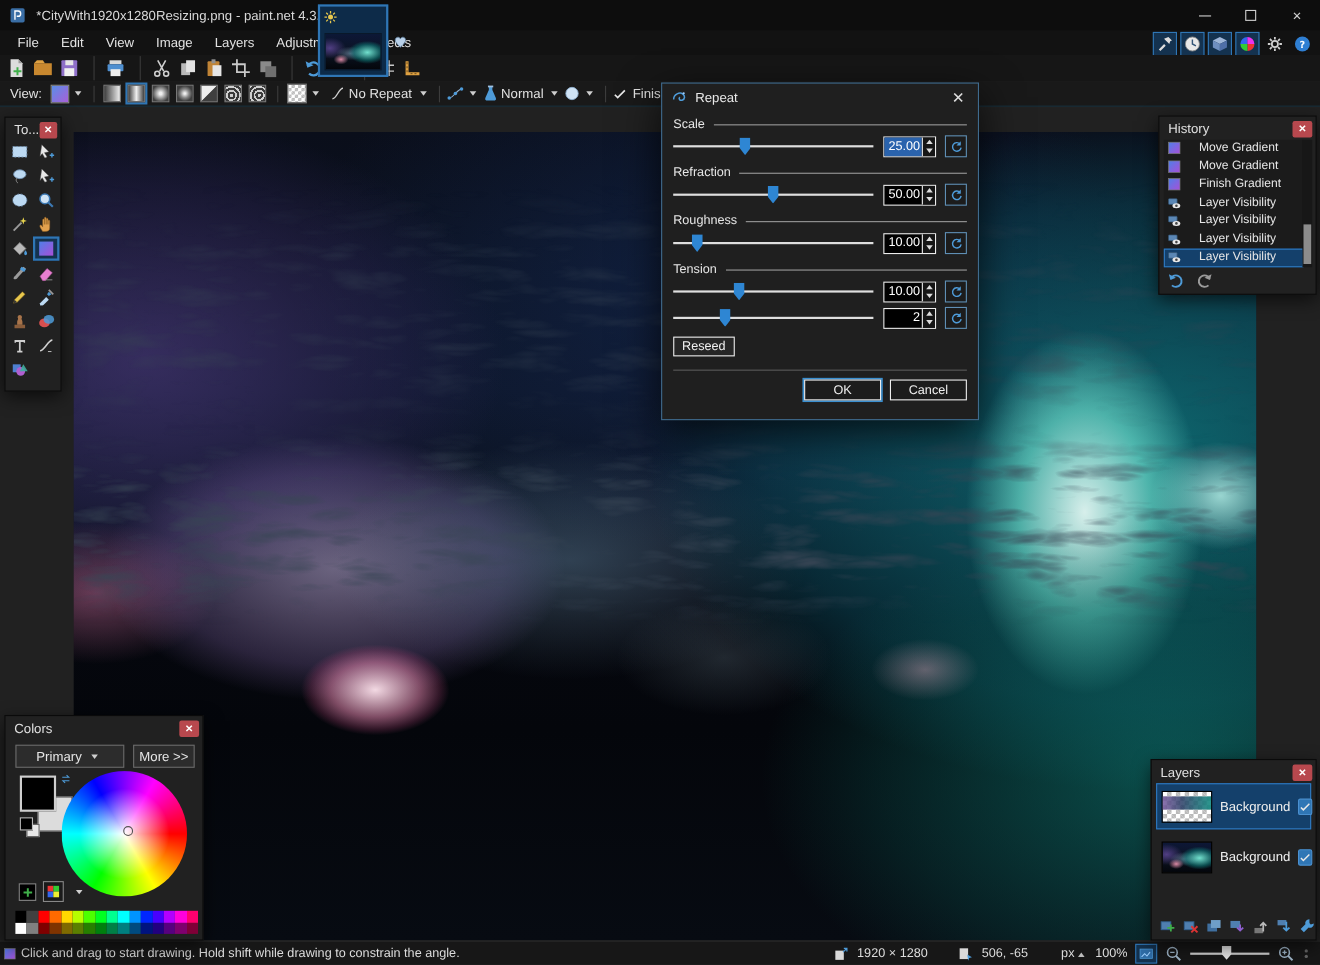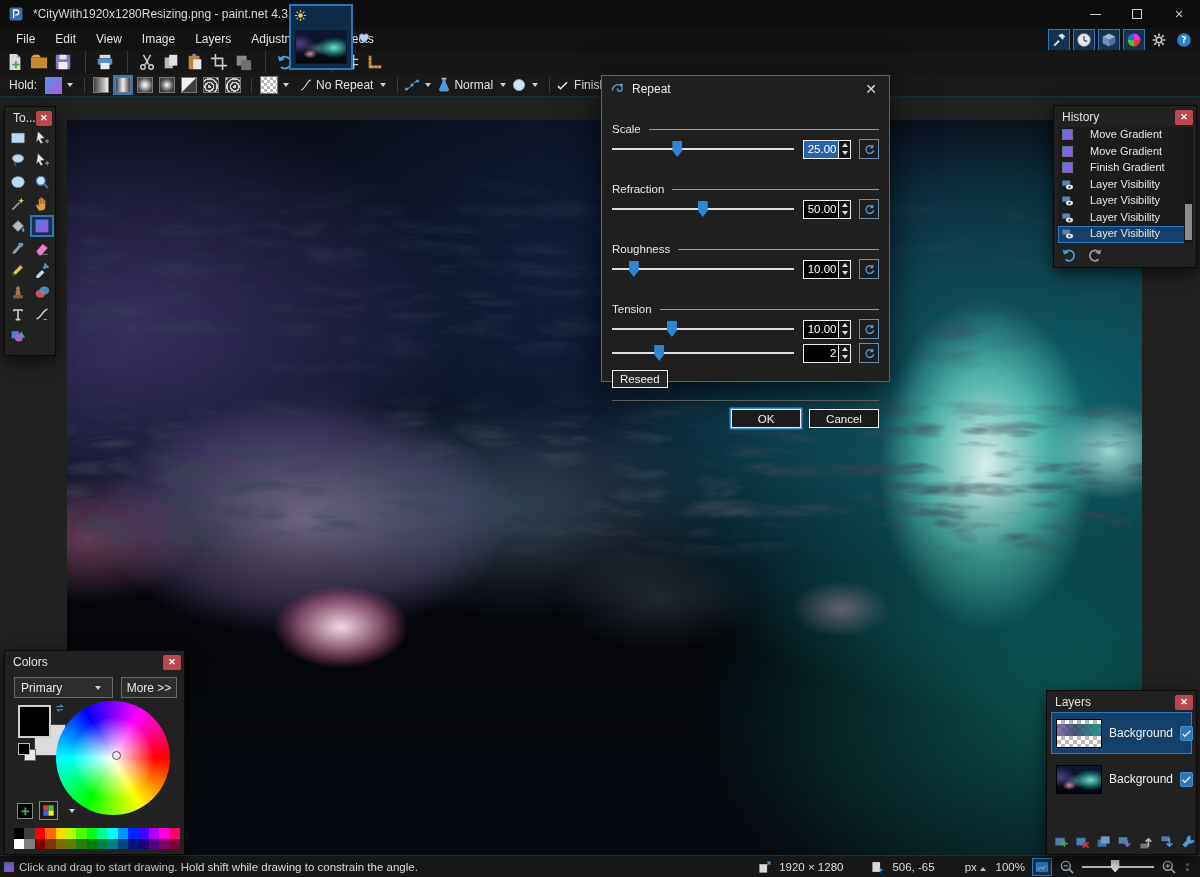--- a/index.html
+++ b/index.html
@@ -89,21 +89,21 @@
   .hist-list{position:absolute;left:4px;top:21px;width:127px;height:116px;background:#1b1b1b}
   .hist-item{height:16.5px;display:flex;align-items:flex-start;gap:16px;padding-left:2px;font-size:11px;border:1px solid transparent}
   .hist-item.selected{background:#14406b;border-color:#2e7bc4}
   .hist-scroll{position:absolute;right:3px;top:21px;width:9px;height:116px;background:#171717}
   .hist-scroll-thumb{position:absolute;left:1px;right:1px;top:66%;height:31%;background:#8c8c8c}
   .hist-actions{position:absolute;left:7px;bottom:4px;display:flex;gap:10px}
 
   
   .colors-panel{left:4px;top:650px;width:181px;height:205px}
   .colors-controls{position:absolute;left:9px;top:26px;display:flex;gap:8px}
-  .color-select{width:99px;height:21px;background:#2c2c2c;border:1px solid #6a6a6a;font-size:12px;display:flex;align-items:center;padding:0 6px}
+  .color-select{width:99px;height:21px;background:#2c2c2c;border:1px solid #6a6a6a;font-size:12px;display:flex;align-items:center;padding:0 18px}
   .color-select .dd-arrow{margin-left:auto}
   .more-btn{width:56px;height:21px;background:#2c2c2c;border:1px solid #6a6a6a;font-size:12px;display:flex;align-items:center;justify-content:center}
   .swatch-wrap{position:absolute;left:13px;top:54px;width:58px;height:58px}
   .secondary-swatch{position:absolute;left:16px;top:19px;width:32px;height:32px;background:#dcdcdc;border:1px solid #444}
   .primary-swatch{position:absolute;left:0;top:0;width:33px;height:33px;background:#000;border:2px solid #cfcfcf}
   .mini-pair-b{position:absolute;left:0;top:38px;width:12px;height:12px;background:#000;border:1px solid #bbb;z-index:2}
   .mini-pair-w{position:absolute;left:6px;top:44px;width:12px;height:12px;background:#e8e8e8;border:1px solid #666}
   .swap-ic{position:absolute;left:36px;top:-3px}
   .wheel{position:absolute;left:51px;top:50px;width:114px;height:114px;border-radius:50%;
      background:radial-gradient(closest-side,#ffffff 0%,rgba(255,255,255,0) 72%),
@@ -134,21 +134,21 @@
     radial-gradient(9px 6px at 28% 72%, rgba(240,150,180,.9), transparent 75%),
     radial-gradient(16px 8px at 45% 55%, rgba(150,180,210,.5), transparent 80%),
     radial-gradient(18px 12px at 8% 40%, rgba(110,80,170,.7), transparent 80%),
     linear-gradient(180deg,#0d1736 0%,#0b1322 55%,#04060b 100%)}
 
   
   .dialog{position:absolute;left:601px;top:75px;width:289px;height:307px;background:#1f1f1f;border:1px solid #3f6b8e;box-shadow:0 12px 36px rgba(0,0,0,.75);z-index:30}
   .dlg-title{height:25px;display:flex;align-items:center;gap:7px;padding:0 9px;font-size:12px;color:#e8e8e8}
   .dlg-close{margin-left:auto;font-size:14px;color:#ddd;width:18px;text-align:center}
   .dlg-body{padding:0 10px}
-  .grp{display:flex;align-items:center;gap:8px;font-size:11.5px;height:16px;margin-top:20px}
+  .grp{display:flex;align-items:center;gap:8px;font-size:11.5px;height:16px;margin-top:4px}
   .grp .rule{flex:1;height:1px;background:#9a9a9a}
   .srow{display:flex;align-items:center;height:24px}
   .track-wrap{position:relative;width:186px;height:18px;margin-right:9px}
   .track{position:absolute;left:0;right:0;top:8px;height:2px;background:#dedede}
   .sthumb{position:absolute;top:1px;width:10px;height:16px;background:#2e86d3;clip-path:polygon(0 0,100% 0,100% 60%,50% 100%,0 60%);transform:translateX(-50%)}
   .vbox{display:flex;width:50px;height:19px;border:1px solid #ededed;background:#000;font-size:11.5px}
   .vbox .val{flex:1;text-align:right;padding:2.5px 2px 0 0;color:#fff}
   .vbox .val.selected{background:#2a63ad}
   .spin{width:12px;border-left:1px solid #ededed;display:flex;flex-direction:column;background:#161616}
   .spin span{flex:1;display:flex;align-items:center;justify-content:center}
@@ -583,21 +583,21 @@
       </svg>
     </span>
     <span class="tbtn">
       <svg class="icon icon18">
         <use href="#i-ruler"></use>
       </svg>
     </span>
   </div>
 
 <div class="optionsbar">
-  <span class="opt-label">Hold:</span>
+  <span class="opt-label">View:</span>
   <span class="tool-swatch"></span>
   <span class="dd-arrow"></span>
   <span class="sep"></span>
   <span style="display:flex">
 
   <span class="gt gt-linear"></span>
       <span class="gt gt-reflected selected"></span>
       <span class="gt gt-radial"></span>
       <span class="gt gt-box"></span>
       <span class="gt gt-diagonal"></span>

